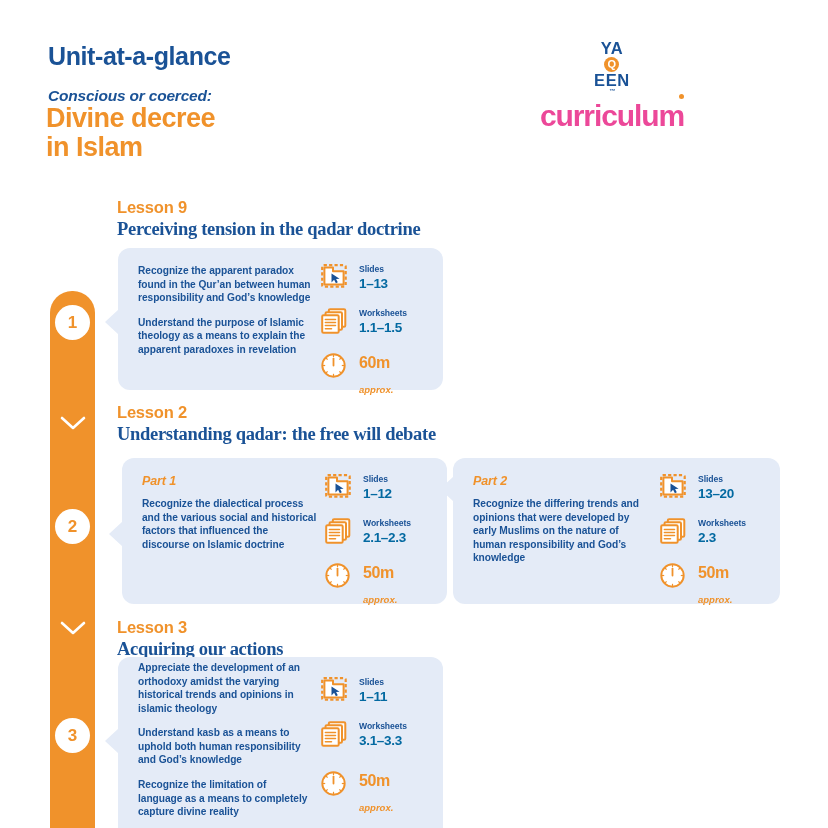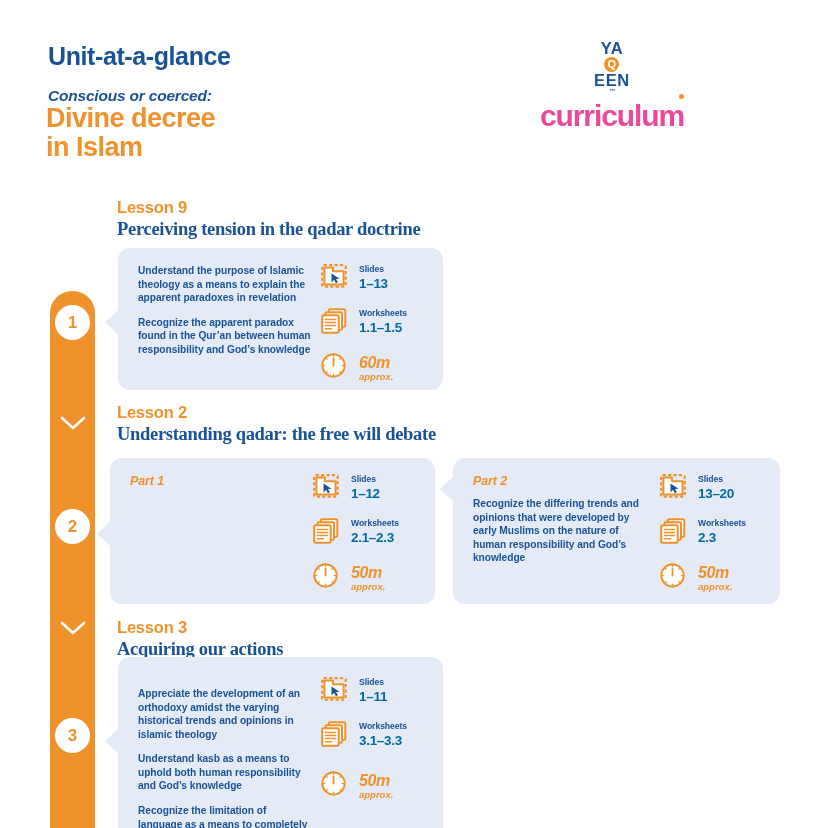--- a/index.html
+++ b/index.html
@@ -115,26 +115,26 @@
   .meta-label {
     font-size: 8.6px; font-weight: bold; color: #1a5296;
     line-height: 1.15; letter-spacing: -0.05px;
   }
   .meta-value {
     font-size: 13.5px; font-weight: bold; color: #0369a1;
     line-height: 1.15; letter-spacing: -0.3px; margin-top: 1px;
   }
   .time-text { padding-top: 2px; }
   .time-value {
-    font-size: 16px; font-weight: bold; font-style: italic;
+    font-size: 16px; font-weight: bold; 
     color: #f0922b; line-height: 1; letter-spacing: -0.4px;
   }
   .time-approx {
     font-size: 9.5px; font-weight: bold; font-style: italic;
-    color: #f0922b; line-height: 1.1; margin-top: 1px;
+    color: #f0922b; line-height: 1.1; margin-top: 14px;
   }
 </style>
 </head>
 <body>
 
 <div class="page">
 
   <div class="hdr-title">Unit-at-a-glance</div>
   <div class="hdr-sub">Conscious or coerced:</div>
   <div class="hdr-main">
@@ -181,22 +181,22 @@
   </div>
 
   <div class="panel" style="left:118px; top:248px; width:325px; height:142px;">
     <div class="notch" style="top:61px">
       <svg width="14" height="26" viewBox="0 0 14 26">
           <path d="M14 0 L0 13 L14 26 Z" fill="#e4ebf7"></path>
         </svg>
     </div>
     <div class="panel-body">
       <div class="obj-col" style="width:203px">
+        <div class="obj">Recognize the apparent paradox found in the Qur’an between human responsibility and God’s knowledge</div>
         <div class="obj">Understand the purpose of Islamic theology as a means to explain the apparent paradoxes in revelation</div>
-        <div class="obj">Recognize the apparent paradox found in the Qur’an between human responsibility and God’s knowledge</div>
       </div>
       <div class="meta-col">
         <div class="meta-row">
           <div class="meta-icon">
             <svg width="26" height="24" viewBox="0 0 26 24">
               <rect x="1.2" y="1.2" width="23.5" height="21.5" rx="1.5" fill="none" stroke="#f0922b" stroke-width="2.2" stroke-dasharray="3.2 2.2"></rect>
               <path d="M3.4 3.4 H12 V7.2 H22.6 V20.6 H3.4 Z" fill="#ffffff" stroke="#f0922b" stroke-width="2" stroke-linejoin="round"></path>
               <path d="M10.5 9.6 L10.5 18.4 L13.1 15.8 L14.9 19.2 L16.8 18.2 L15.1 15.0 L18.6 14.7 Z" fill="#1a5296"></path>
             </svg>
           </div>
@@ -248,29 +248,30 @@
         </div>
       </div>
     </div>
   </div>
 
   <div class="lesson-head" style="top:403px">
     <div class="lesson-num">Lesson 2</div>
     <div class="lesson-title">Understanding qadar: the free will debate</div>
   </div>
 
-  <div class="panel" style="left:110px; top:458px; width:325px; height:146px;">
+  <div class="panel" style="left:122px; top:458px; width:325px; height:146px;">
     <div class="notch" style="top:63px">
       <svg width="14" height="26" viewBox="0 0 14 26">
           <path d="M14 0 L0 13 L14 26 Z" fill="#e4ebf7"></path>
         </svg>
     </div>
     <div class="panel-body">
       <div class="obj-col" style="width:203px">
         <div class="part-label">Part 1</div>
+        <div class="obj">Recognize the dialectical process and the various social and historical factors that influenced the discourse on Islamic doctrine</div>
       </div>
       <div class="meta-col">
         <div class="meta-row">
           <div class="meta-icon">
             <svg width="26" height="24" viewBox="0 0 26 24">
               <rect x="1.2" y="1.2" width="23.5" height="21.5" rx="1.5" fill="none" stroke="#f0922b" stroke-width="2.2" stroke-dasharray="3.2 2.2"></rect>
               <path d="M3.4 3.4 H12 V7.2 H22.6 V20.6 H3.4 Z" fill="#ffffff" stroke="#f0922b" stroke-width="2" stroke-linejoin="round"></path>
               <path d="M10.5 9.6 L10.5 18.4 L13.1 15.8 L14.9 19.2 L16.8 18.2 L15.1 15.0 L18.6 14.7 Z" fill="#1a5296"></path>
             </svg>
           </div>
@@ -399,21 +400,21 @@
     <div class="lesson-title">Acquiring our actions</div>
   </div>
 
   <div class="panel" style="left:118px; top:657px; width:325px; height:171px; border-radius:12px 12px 0 0;">
     <div class="notch" style="top:71px">
       <svg width="14" height="26" viewBox="0 0 14 26">
           <path d="M14 0 L0 13 L14 26 Z" fill="#e4ebf7"></path>
         </svg>
     </div>
     <div class="panel-body">
-      <div class="obj-col" style="width:203px; padding-top:30px;">
+      <div class="obj-col" style="width:203px; padding-top:4px;">
         <div class="obj">Appreciate the development of an orthodoxy amidst the varying historical trends and opinions in islamic theology</div>
         <div class="obj">Understand kasb as a means to uphold both human responsibility and God’s knowledge</div>
         <div class="obj">Recognize the limitation of language as a means to completely capture divine reality</div>
       </div>
       <div class="meta-col" style="padding-top:20px">
         <div class="meta-row">
           <div class="meta-icon">
             <svg width="26" height="24" viewBox="0 0 26 24">
               <rect x="1.2" y="1.2" width="23.5" height="21.5" rx="1.5" fill="none" stroke="#f0922b" stroke-width="2.2" stroke-dasharray="3.2 2.2"></rect>
               <path d="M3.4 3.4 H12 V7.2 H22.6 V20.6 H3.4 Z" fill="#ffffff" stroke="#f0922b" stroke-width="2" stroke-linejoin="round"></path>

